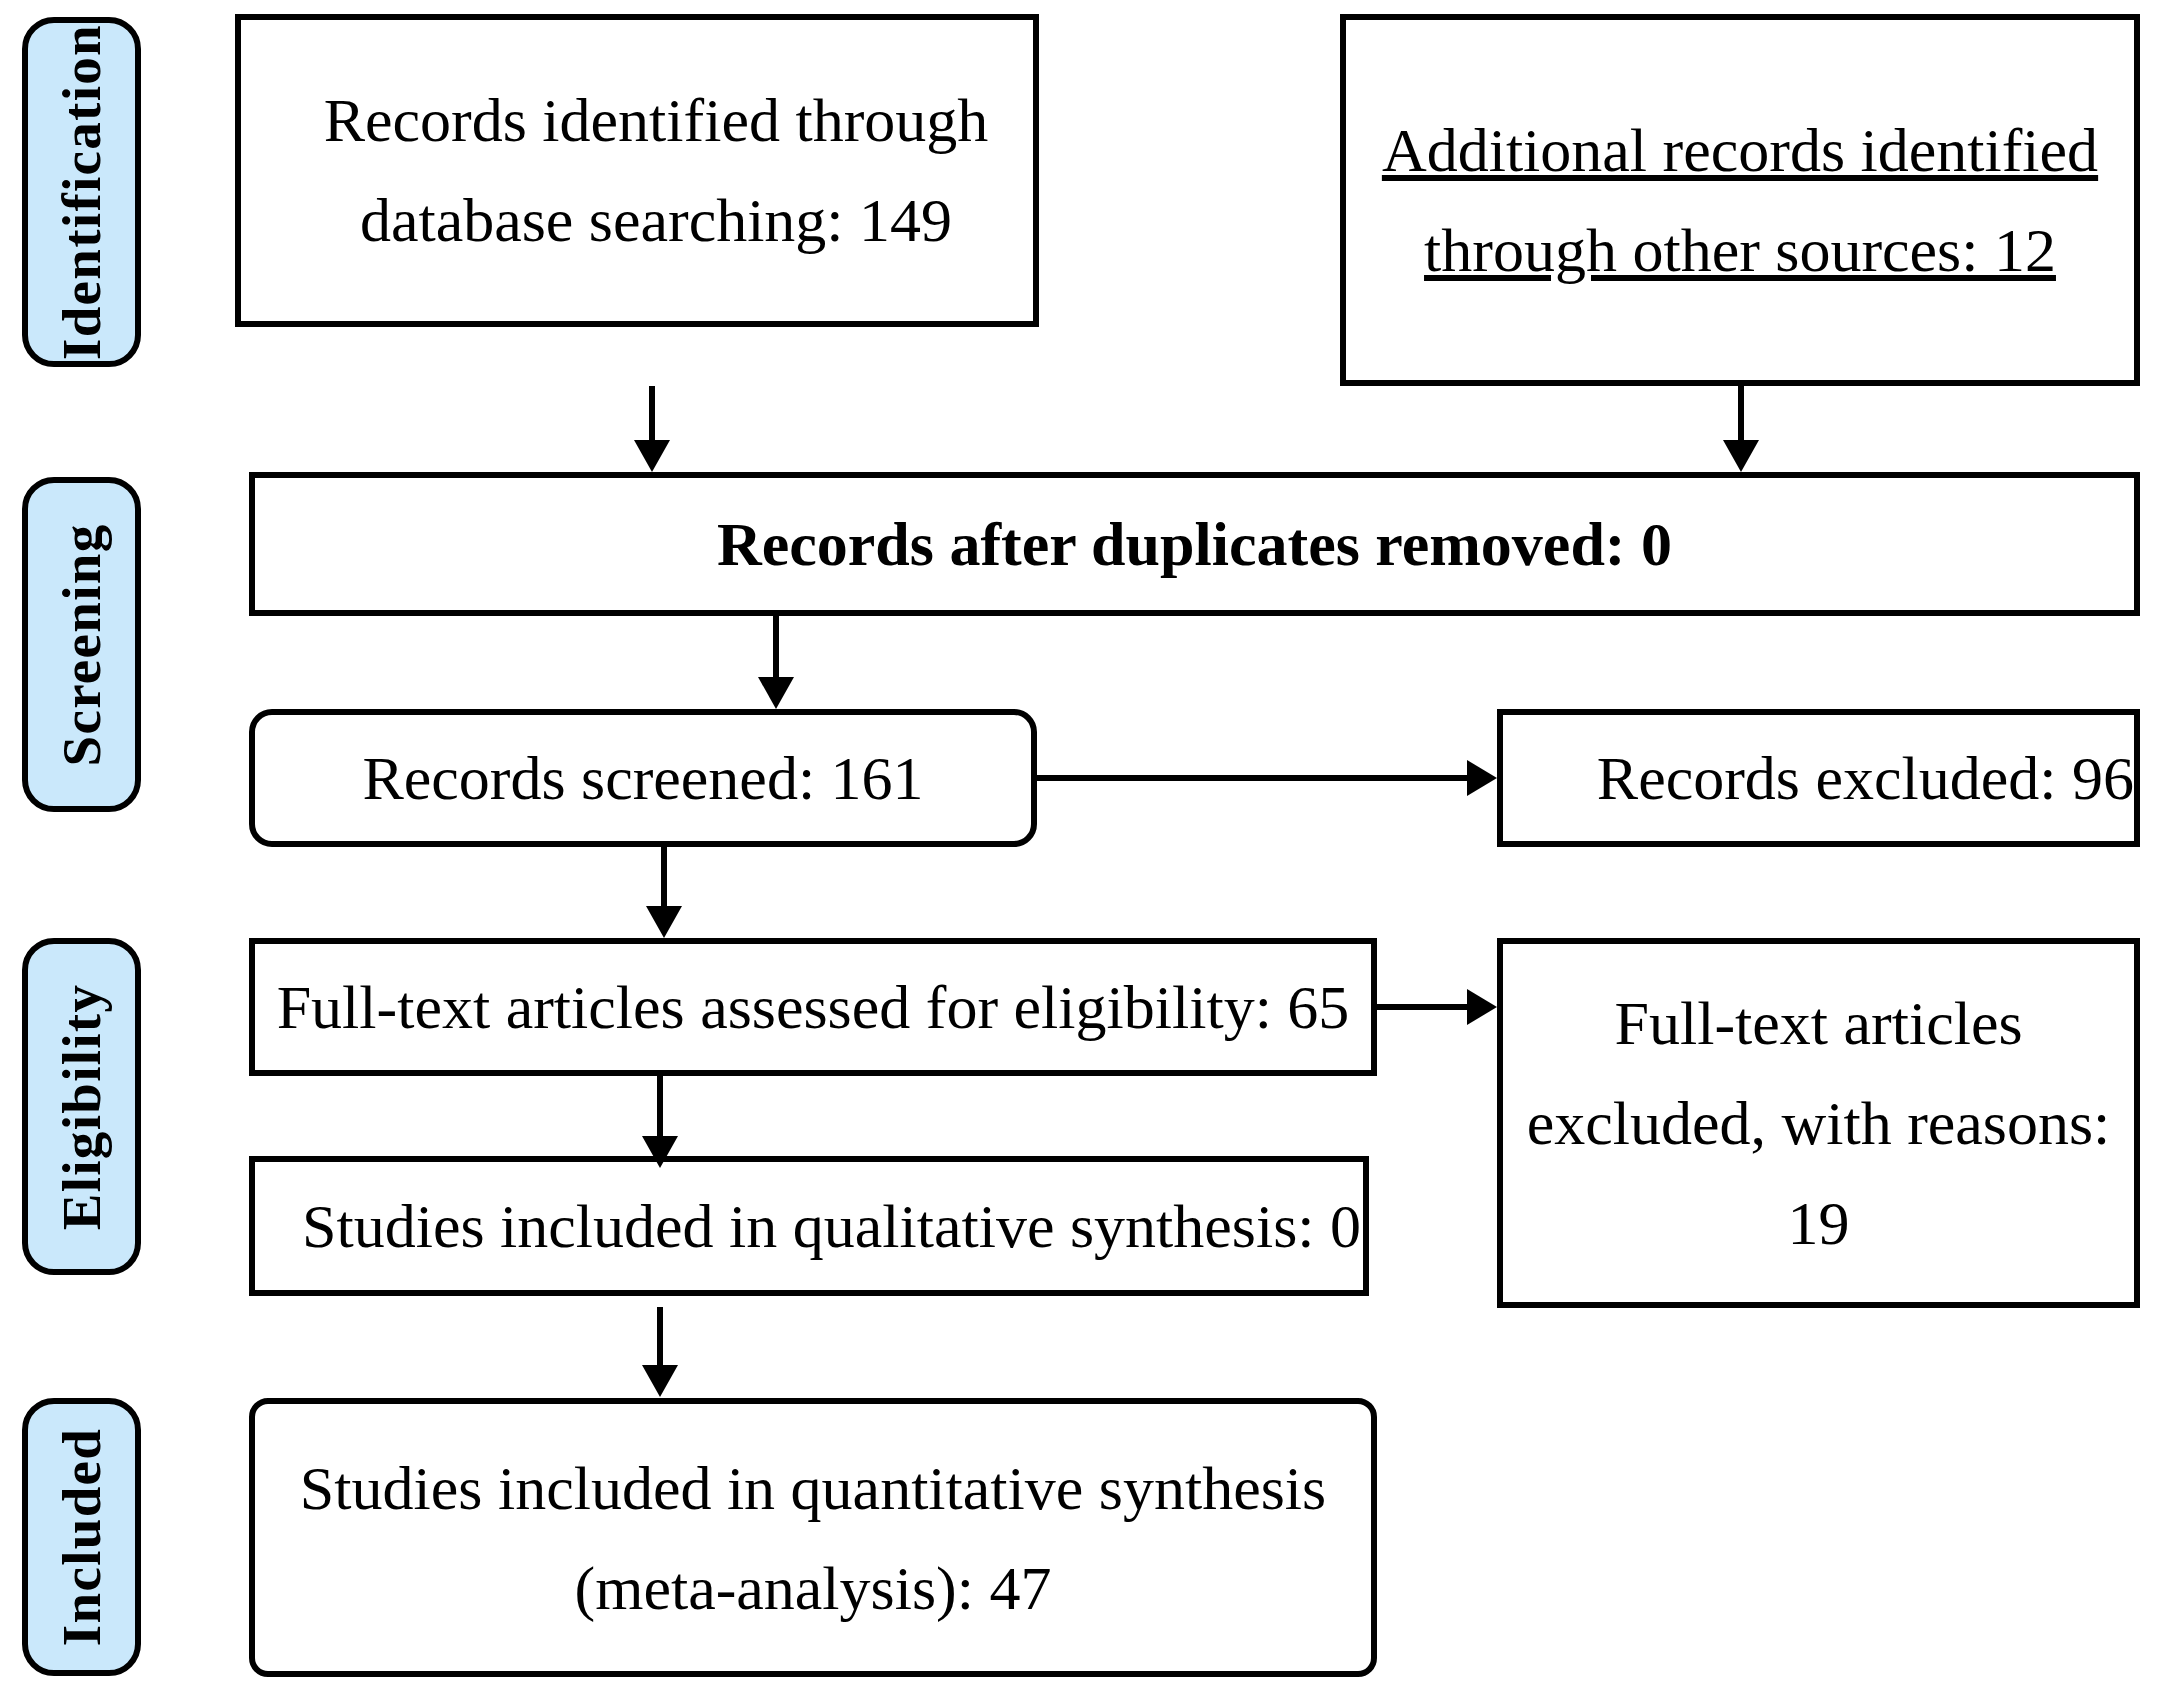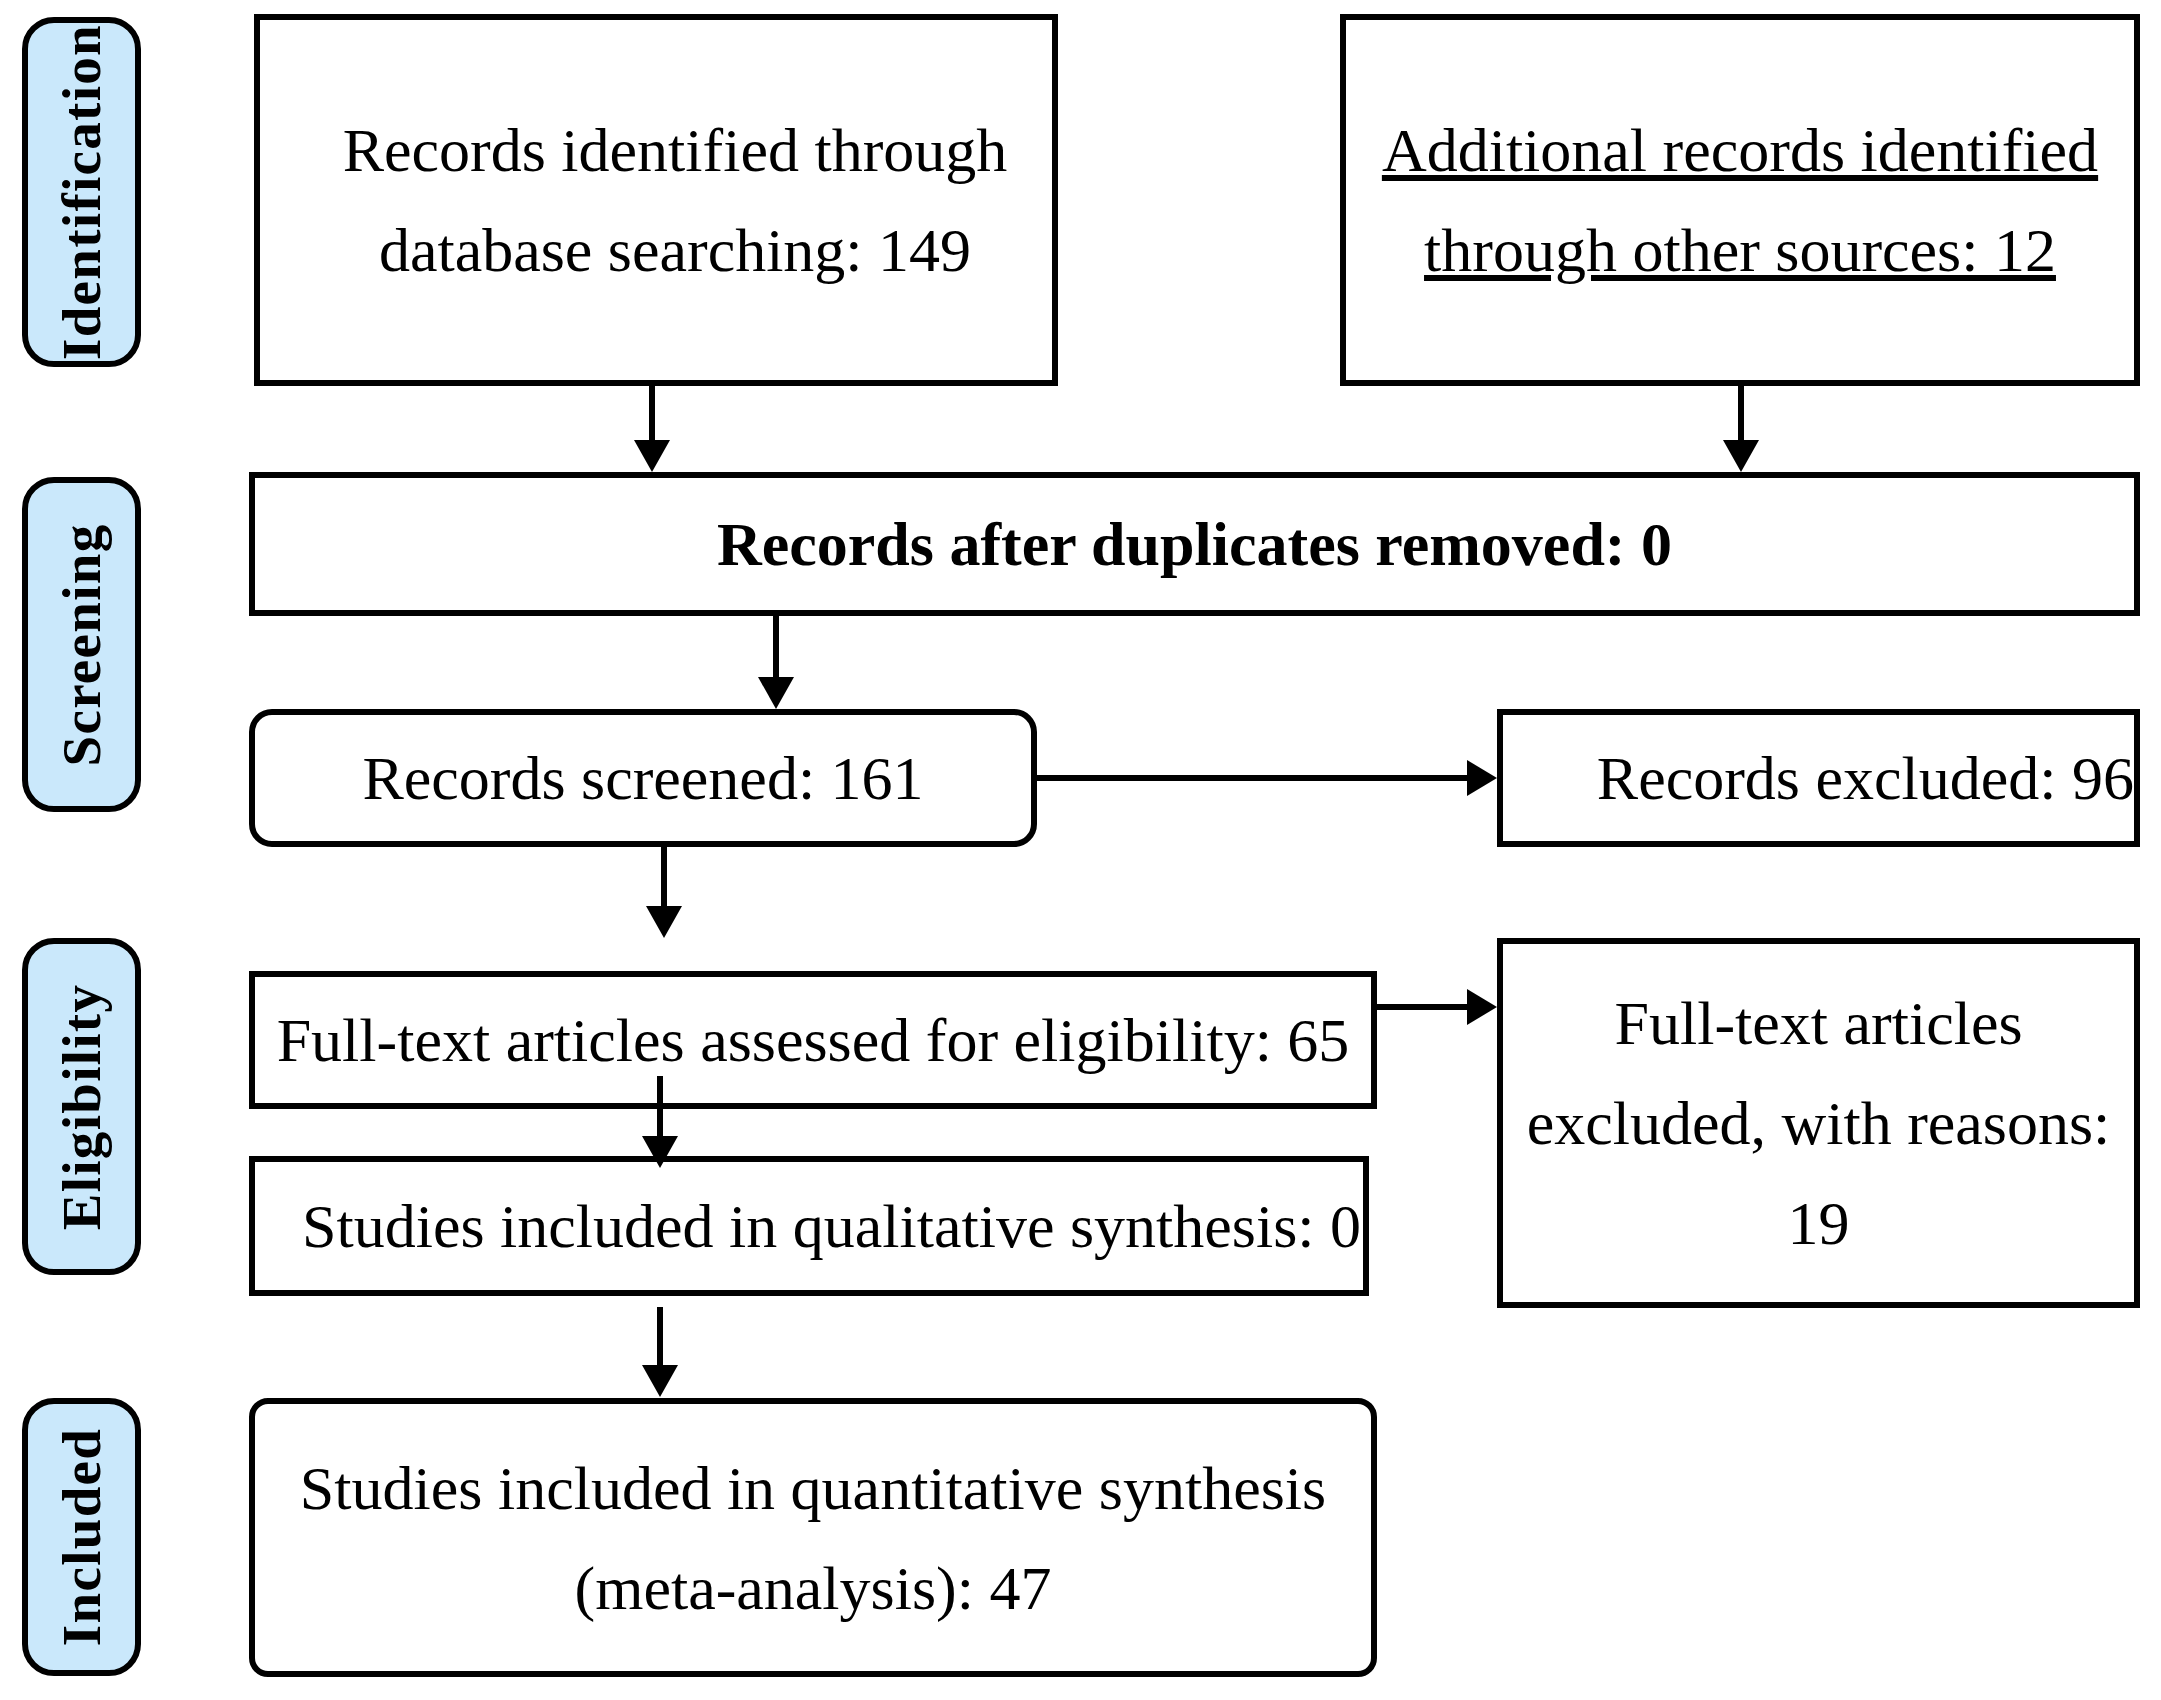--- a/index.html
+++ b/index.html
@@ -21,26 +21,26 @@
     border: 6px solid var(--line, #000000);
     display: flex;
     flex-direction: column;
     align-items: center;
     justify-content: center;
     text-align: center;
     font-size: 62px;
     line-height: 100px;
     white-space: nowrap;
   }
-  .b-records-identified { left: 254px; top: 13.5px;  width: 804px; height: 372px; padding-left: 38px; }
+  .b-records-identified { left: 235px; top: 13.5px;  width: 804px; height: 313px; padding-left: 38px; }
   .b-additional-records { left: 1340px; top: 13.5px; width: 800px; height: 372px; text-decoration: underline; }
   .b-duplicates         { left: 249px; top: 472px; width: 1891px; height: 144px; font-weight: bold; }
   .b-screened           { left: 249px; top: 709px; width: 788px; height: 138px; border-radius: 23px; }
   .b-excluded           { left: 1497px; top: 709px; width: 643px; height: 138px; align-items: flex-end; }
-  .b-fulltext           { left: 249px; top: 938px; width: 1128px; height: 138px; margin-top: 33px; }
+  .b-fulltext           { left: 249px; top: 938px; width: 1128px; height: 138px; }
   .b-ftexcluded         { left: 1497px; top: 938px; width: 643px; height: 370px; }
   .b-qualitative        { left: 249px; top: 1156px; width: 1120px; height: 140px; padding-left: 45px; }
   .b-quantitative       { left: 249px; top: 1398px; width: 1128px; height: 279px; border-radius: 19px; }
 
   
   .stage {
     position: absolute;
     box-sizing: border-box;
     background: var(--stage-fill, #cae8fb);
     border: 6.7px solid var(--line, #000000);

